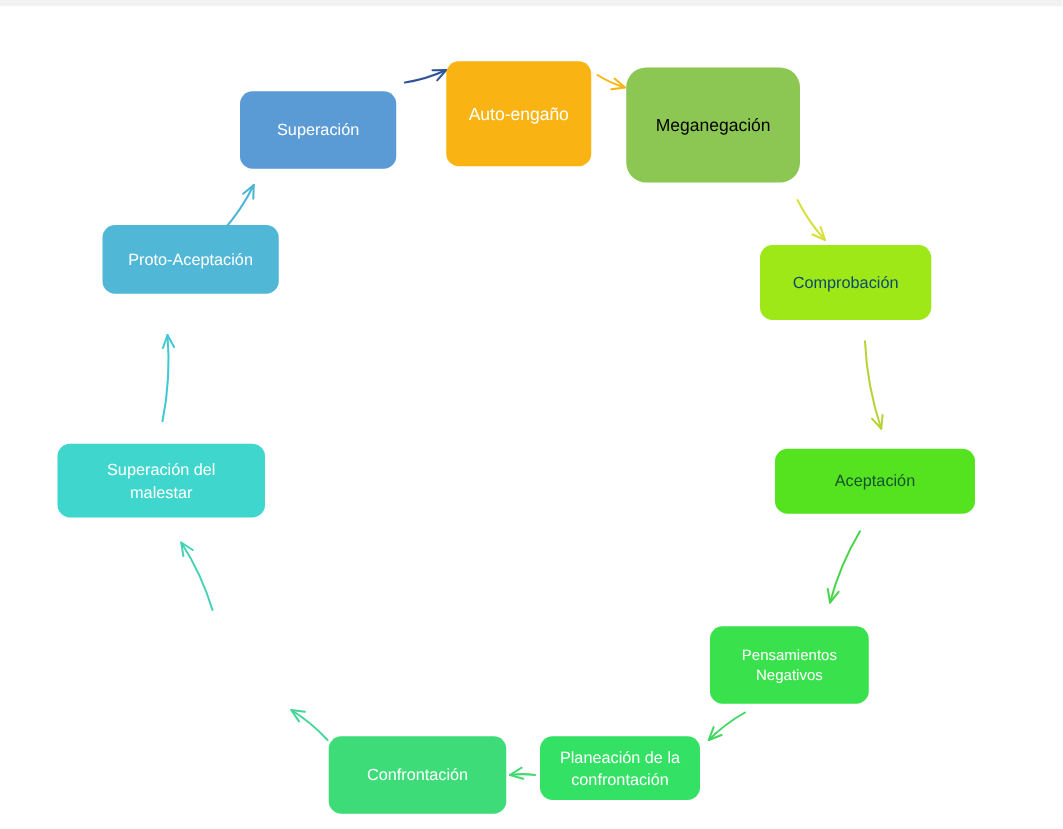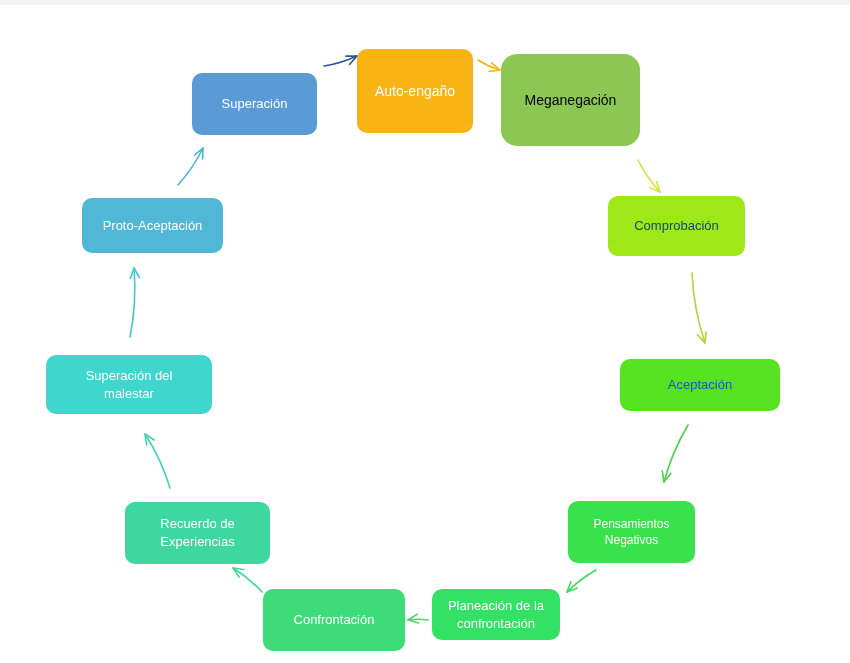--- a/index.html
+++ b/index.html
@@ -101,41 +101,37 @@
 
 <div class="node" style="left: 357px; top: 17px; width: 116px; height: 84px; background: rgb(249, 180, 19); border-radius: 10px; font-size: 14px; color: rgb(255, 255, 255); margin-top: 32px;">
       <span class="node-label">Auto-engaño</span>
     </div>
     <div class="node" style="left: 501px; top: 54px; width: 139px; height: 92px; background: rgb(140, 198, 83); border-radius: 16px; font-size: 14px; color: #000000;">
       <span class="node-label">Meganegación</span>
     </div>
     <div class="node" style="left: 608px; top: 196px; width: 137px; height: 60px; background: rgb(158, 232, 23); border-radius: 10px; font-size: 13px; color: #0c4a6e;">
       <span class="node-label">Comprobación</span>
     </div>
-    <div class="node" style="left: 620px; top: 359px; width: 160px; height: 52px; background: rgb(85, 227, 32); border-radius: 10px; font-size: 13px; color: #1d4ed8;">
+    <div class="node" style="left: 620px; top: 359px; width: 160px; height: 52px; background: rgb(85, 227, 32); border-radius: 10px; font-size: 13px; color: #14532d;">
       <span class="node-label">Aceptación</span>
     </div>
     <div class="node" style="left: 568px; top: 501px; width: 127px; height: 62px; background: rgb(57, 226, 76); border-radius: 10px; font-size: 12px; color: rgb(255, 255, 255);">
       <span class="node-label">Pensamientos
 Negativos</span>
     </div>
     <div class="node" style="left: 432px; top: 589px; width: 128px; height: 51px; background: rgb(51, 225, 100); border-radius: 10px; font-size: 13px; color: rgb(255, 255, 255);">
       <span class="node-label">Planeación de la
 confrontación</span>
     </div>
     <div class="node" style="left: 263px; top: 589px; width: 142px; height: 62px; background: rgb(61, 220, 121); border-radius: 10px; font-size: 13px; color: rgb(255, 255, 255);">
       <span class="node-label">Confrontación</span>
     </div>
-    <div class="node" style="left: 125px; top: 502px; width: 145px; height: 62px; background: rgb(63, 215, 160); border-radius: 10px; font-size: 13px; color: rgb(255, 255, 255);">
-      <span class="node-label">Recuerdo de
-Experiencias</span>
-    </div>
     <div class="node" style="left: 46px; top: 355px; width: 166px; height: 59px; background: rgb(63, 214, 206); border-radius: 10px; font-size: 13px; color: rgb(255, 255, 255);">
       <span class="node-label">Superación del
 malestar</span>
     </div>
-    <div class="node" style="left: 82px; top: 198px; width: 141px; height: 55px; background: rgb(81, 183, 215); border-radius: 10px; font-size: 13px; color: rgb(255, 255, 255);">
+    <div class="node" style="left: 82px; top: 180px; width: 141px; height: 55px; background: rgb(81, 183, 215); border-radius: 10px; font-size: 13px; color: rgb(255, 255, 255);">
       <span class="node-label">Proto-Aceptación</span>
     </div>
     <div class="node" style="left: 192px; top: 73px; width: 125px; height: 62px; background: rgb(91, 155, 213); border-radius: 10px; font-size: 13px; color: rgb(255, 255, 255);">
       <span class="node-label">Superación</span>
     </div>
   </div>
 
 </body></html>

